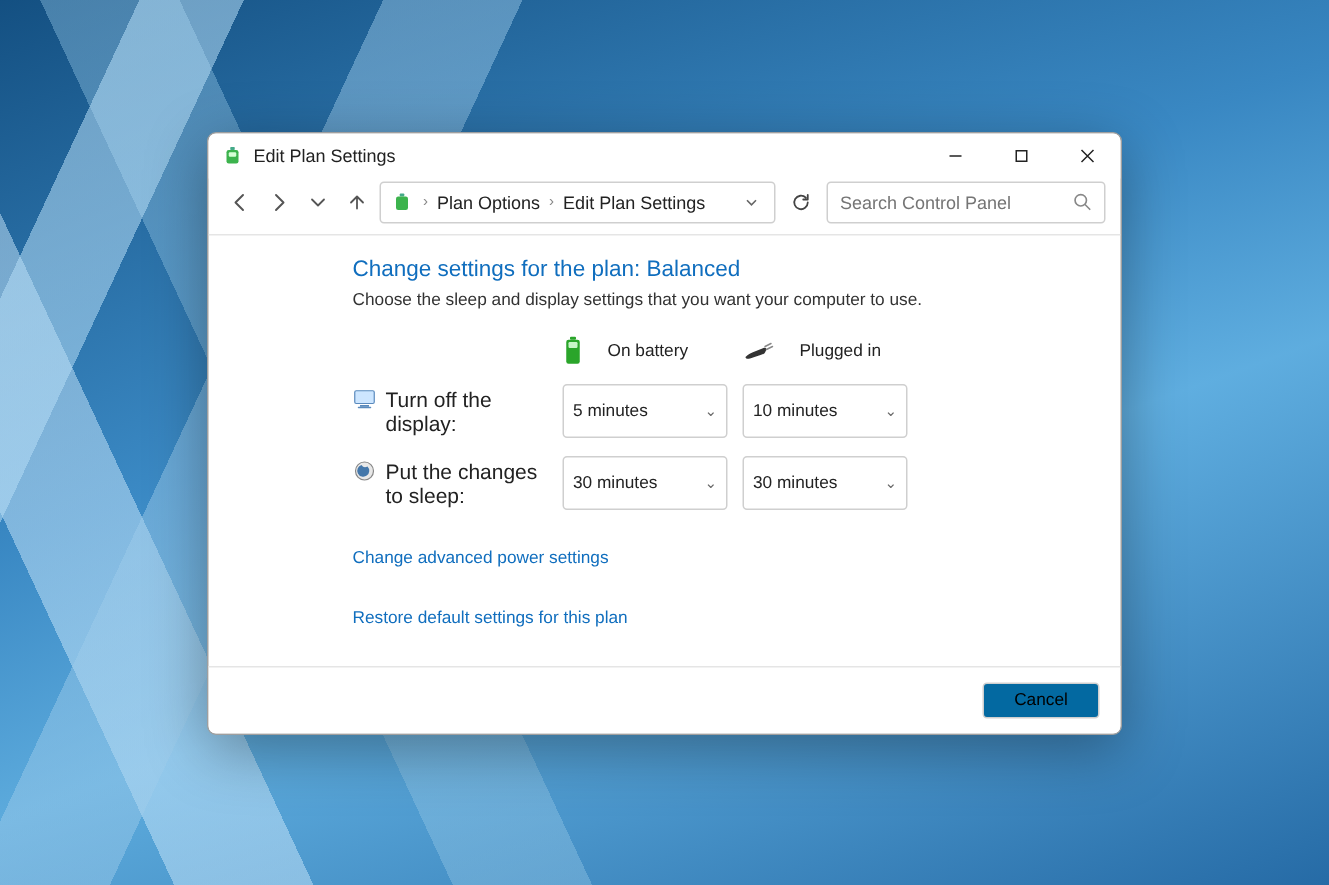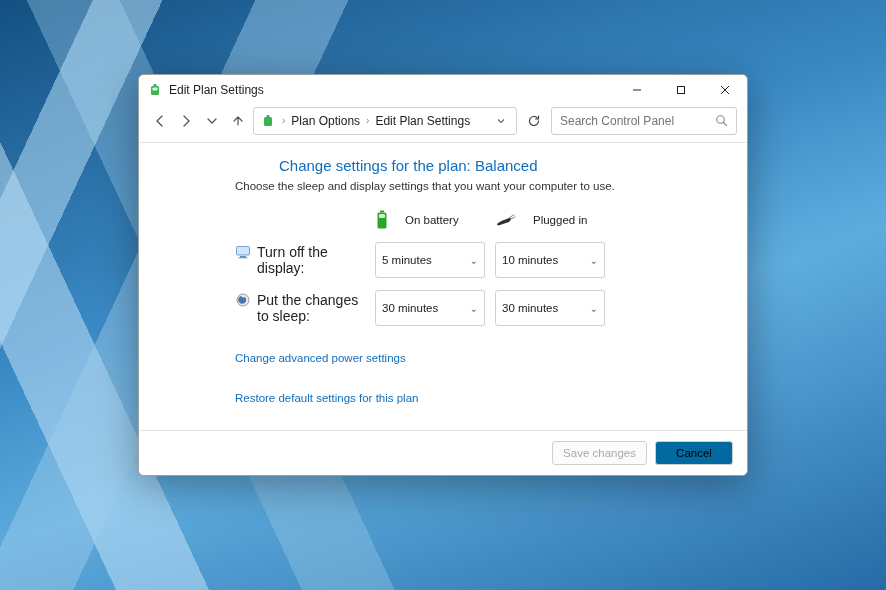--- a/index.html
+++ b/index.html
@@ -17,21 +17,21 @@
       inset: 0;
       background:
         linear-gradient(115deg, rgba(255,255,255,0) 0%, rgba(255,255,255,0) 8%,  rgba(180,220,245,.55) 8%,  rgba(180,220,245,.55) 14%, rgba(255,255,255,0) 14%, rgba(255,255,255,0) 22%, rgba(160,205,235,.45) 22%, rgba(160,205,235,.45) 30%, rgba(255,255,255,0) 30%),
         linear-gradient(65deg,  rgba(255,255,255,0) 0%, rgba(255,255,255,0) 10%, rgba(200,230,250,.5) 10%,  rgba(200,230,250,.5) 18%, rgba(255,255,255,0) 18%, rgba(255,255,255,0) 26%, rgba(150,200,230,.4) 26%, rgba(150,200,230,.4) 34%, rgba(255,255,255,0) 34%),
         linear-gradient(160deg, rgba(20,80,130,.9) 0%, rgba(60,140,200,.9) 40%, rgba(100,180,230,.9) 60%, rgba(40,110,170,.9) 100%),
         radial-gradient(ellipse at center, #5faade 0%, #104d7e 100%);
     }
     .window {
       position: absolute;
       left: 138px;
-      top: 74px;
+      top: 88px;
       width: 610px;
       height: 402px;
       background: #fff;
       border: 1px solid #9f9f9f;
       border-radius: 6px;
       box-shadow: 0 10px 40px rgba(0,0,0,.35);
       display: flex;
       flex-direction: column;
       overflow: hidden;
     }
@@ -112,21 +112,20 @@
       color: #222;
       overflow: hidden;
     }
     .heading {
       color: #0a6b3f;
       color: #0c6b2d; 
       color: #0e6b40;
       font-size: 15px;
       font-weight: 400;
       color: #0a7a3d;
-      margin-left: 44px;
     }
     .heading { color: #1a6fb0; } 
     .heading { color: #0a6ebd; font-size: 14.5px; }
     .heading { color: #0a6ebd; }
     .heading { color: #106ebe; }
     .heading { color: #0f6cbd; }
     
     .heading { color: #1b6f46; }
     
     .heading { color: #1b6f46; font-size: 15px; font-weight: 400; }
@@ -345,17 +344,16 @@
       </div>
     </div>
 
     <div class="links">
       <span class="link">Change advanced power settings</span>
       <span class="link">Restore default settings for this plan</span>
     </div>
   </div>
 
   <div class="footer">
-    <div class="btn disabled">Save changes</div>
     <div class="btn">Cancel</div>
   </div>
 
 </div>
 
 </body></html>

